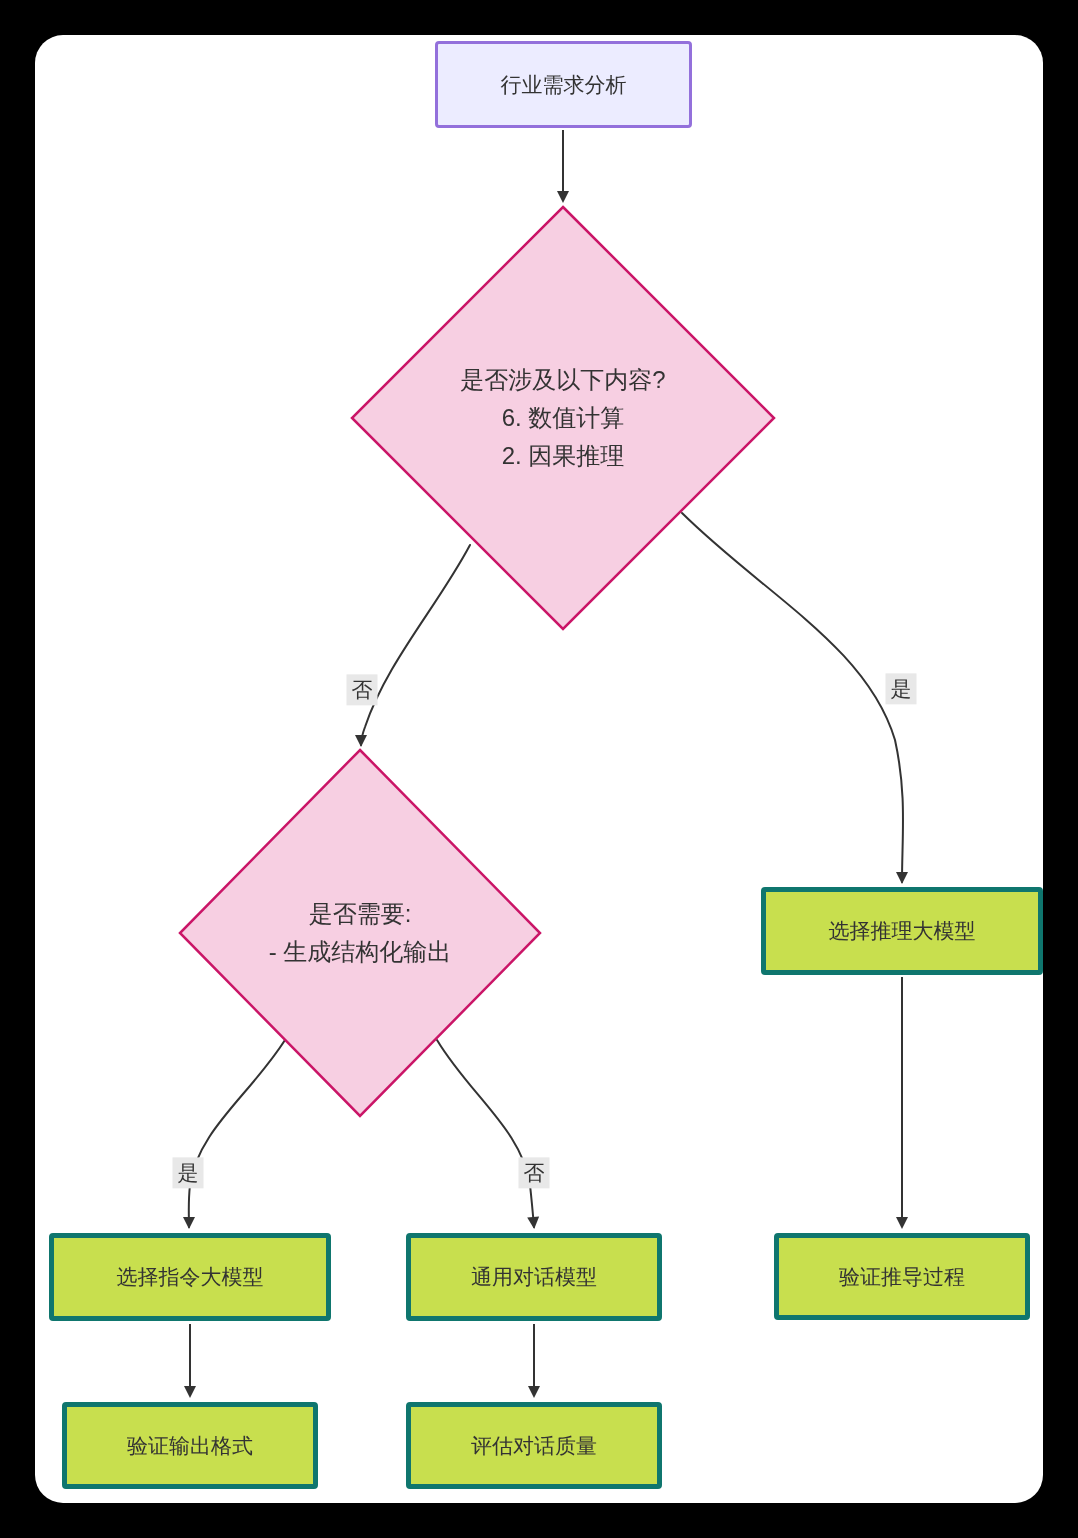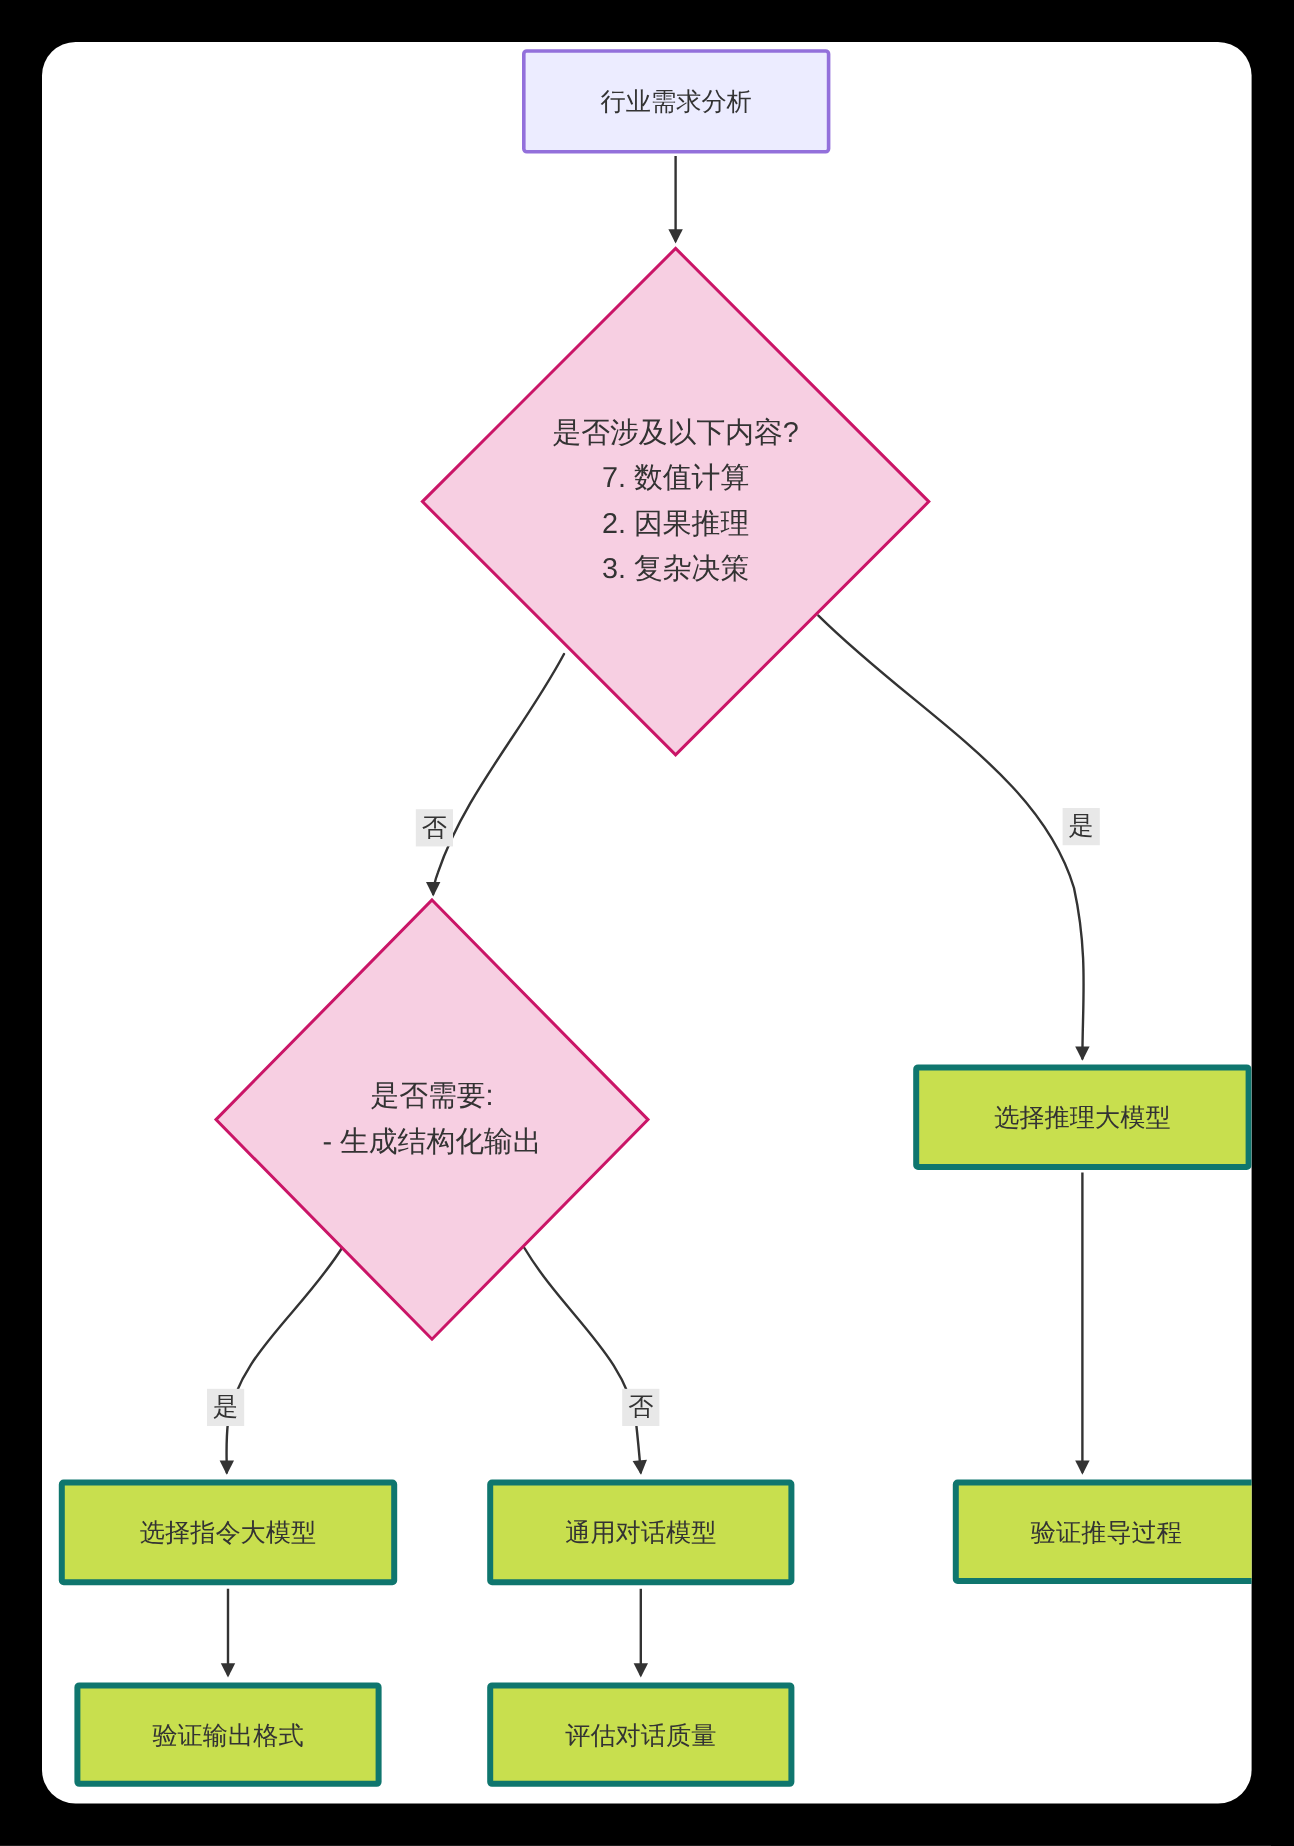--- a/index.html
+++ b/index.html
@@ -44,23 +44,22 @@
       <polygon points="528,172 739,383 528,594 317,383" fill="#F7CFE2" stroke="#CA1567" stroke-width="2.5"></polygon>
       <polygon points="325,715 505,898 325,1081 145,898" fill="#F7CFE2" stroke="#CA1567" stroke-width="2.5"></polygon>
     </svg>
 
     <div class="node purple" style="left:400px;top:6px;width:257px;height:87px;">
       <span>行业需求分析</span>
     </div>
 
     <div class="diamond-text" style="left:528px;top:383px;">
       <div>是否涉及以下内容?</div>
-      <div>7. 数值计算</div>
+      <div>6. 数值计算</div>
       <div>2. 因果推理</div>
-      <div>3. 复杂决策</div>
     </div>
 
     <div class="diamond-text" style="left:325px;top:898px;">
       <div>是否需要:</div>
       <div>- 生成结构化输出</div>
     </div>
 
     <span class="edge-label" style="left:327px;top:655px;">否</span>
     <span class="edge-label" style="left:866px;top:654px;">是</span>
     <span class="edge-label" style="left:153px;top:1138px;">是</span>
@@ -68,21 +67,21 @@
 
     <div class="node green" style="left:726px;top:852px;width:282px;height:88px;">
       <span>选择推理大模型</span>
     </div>
     <div class="node green" style="left:14px;top:1198px;width:282px;height:88px;">
       <span>选择指令大模型</span>
     </div>
     <div class="node green" style="left:371px;top:1198px;width:256px;height:88px;">
       <span>通用对话模型</span>
     </div>
-    <div class="node green" style="left:739px;top:1198px;width:256px;height:87px;margin-left:20px;">
+    <div class="node green" style="left:739px;top:1198px;width:256px;height:87px;">
       <span>验证推导过程</span>
     </div>
     <div class="node green" style="left:27px;top:1367px;width:256px;height:87px;">
       <span>验证输出格式</span>
     </div>
     <div class="node green" style="left:371px;top:1367px;width:256px;height:87px;text-align:right;">
       <span>评估对话质量</span>
     </div>
 
   </div>

